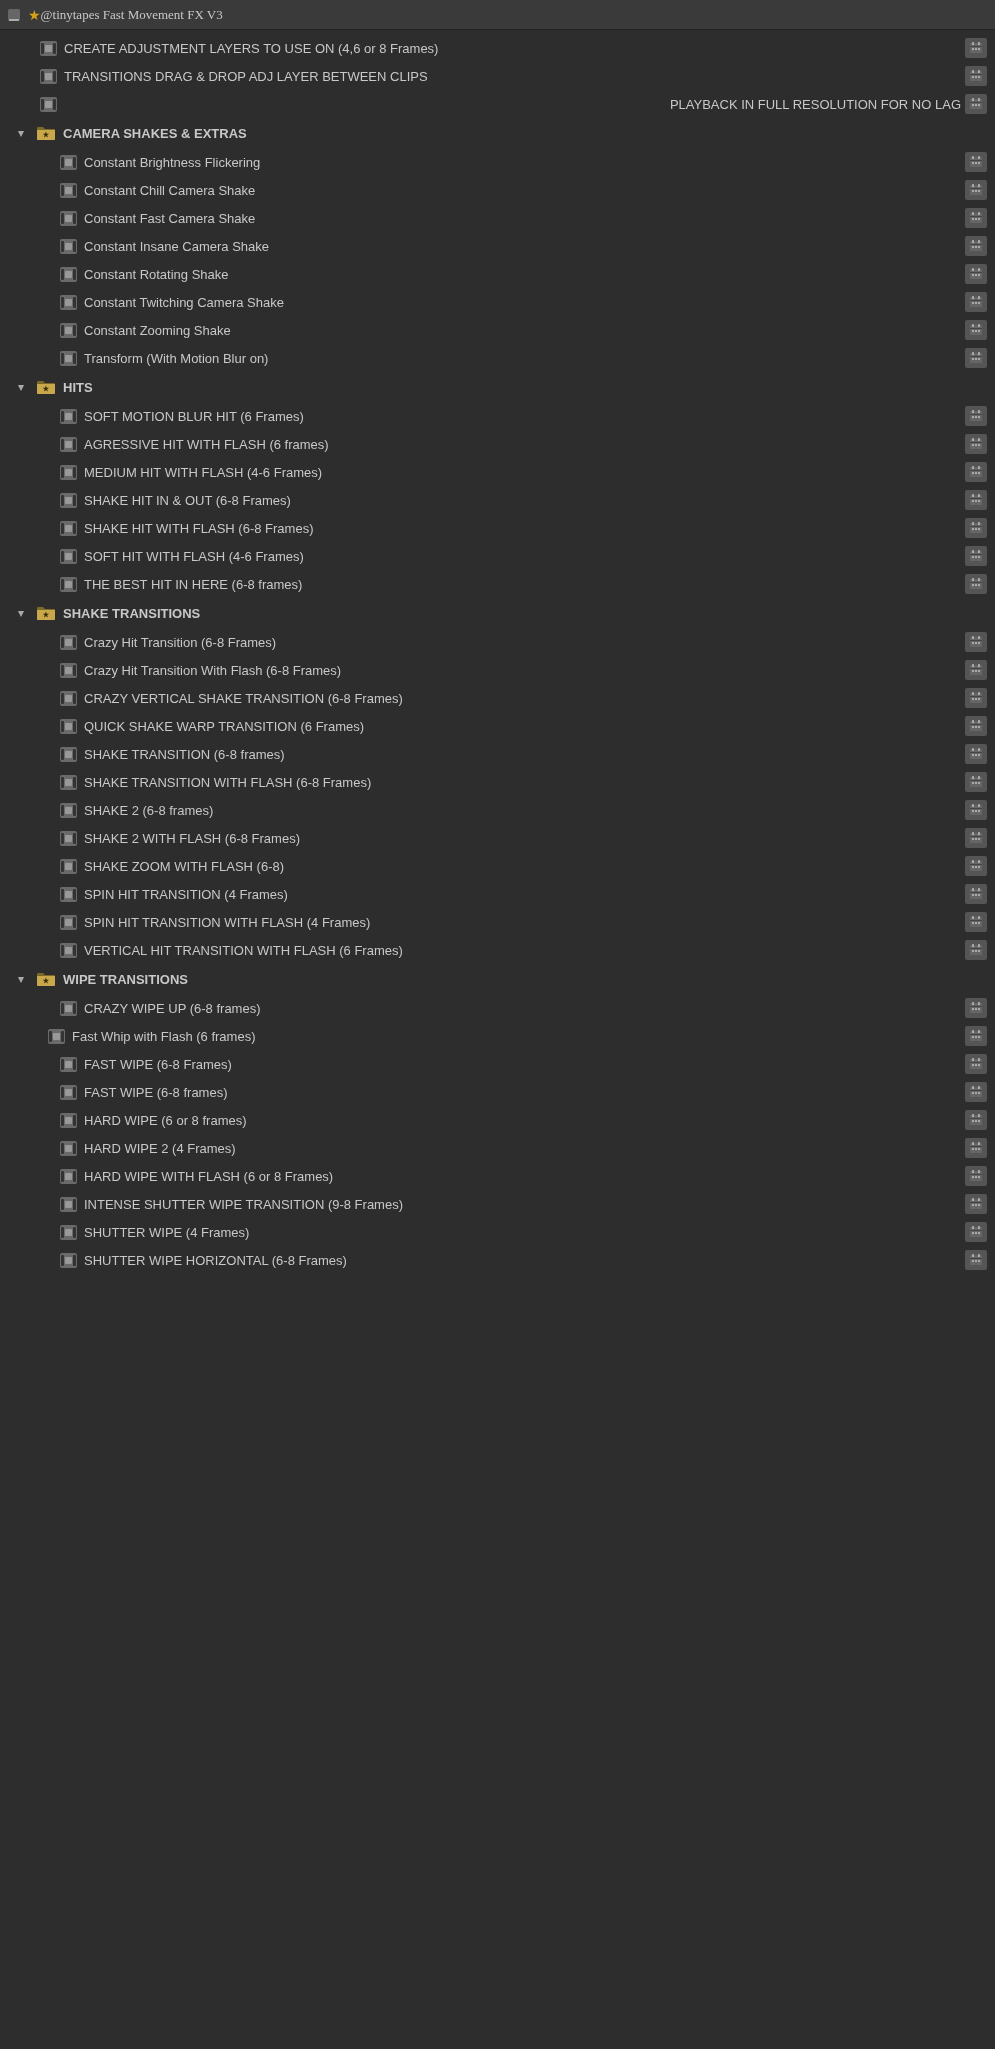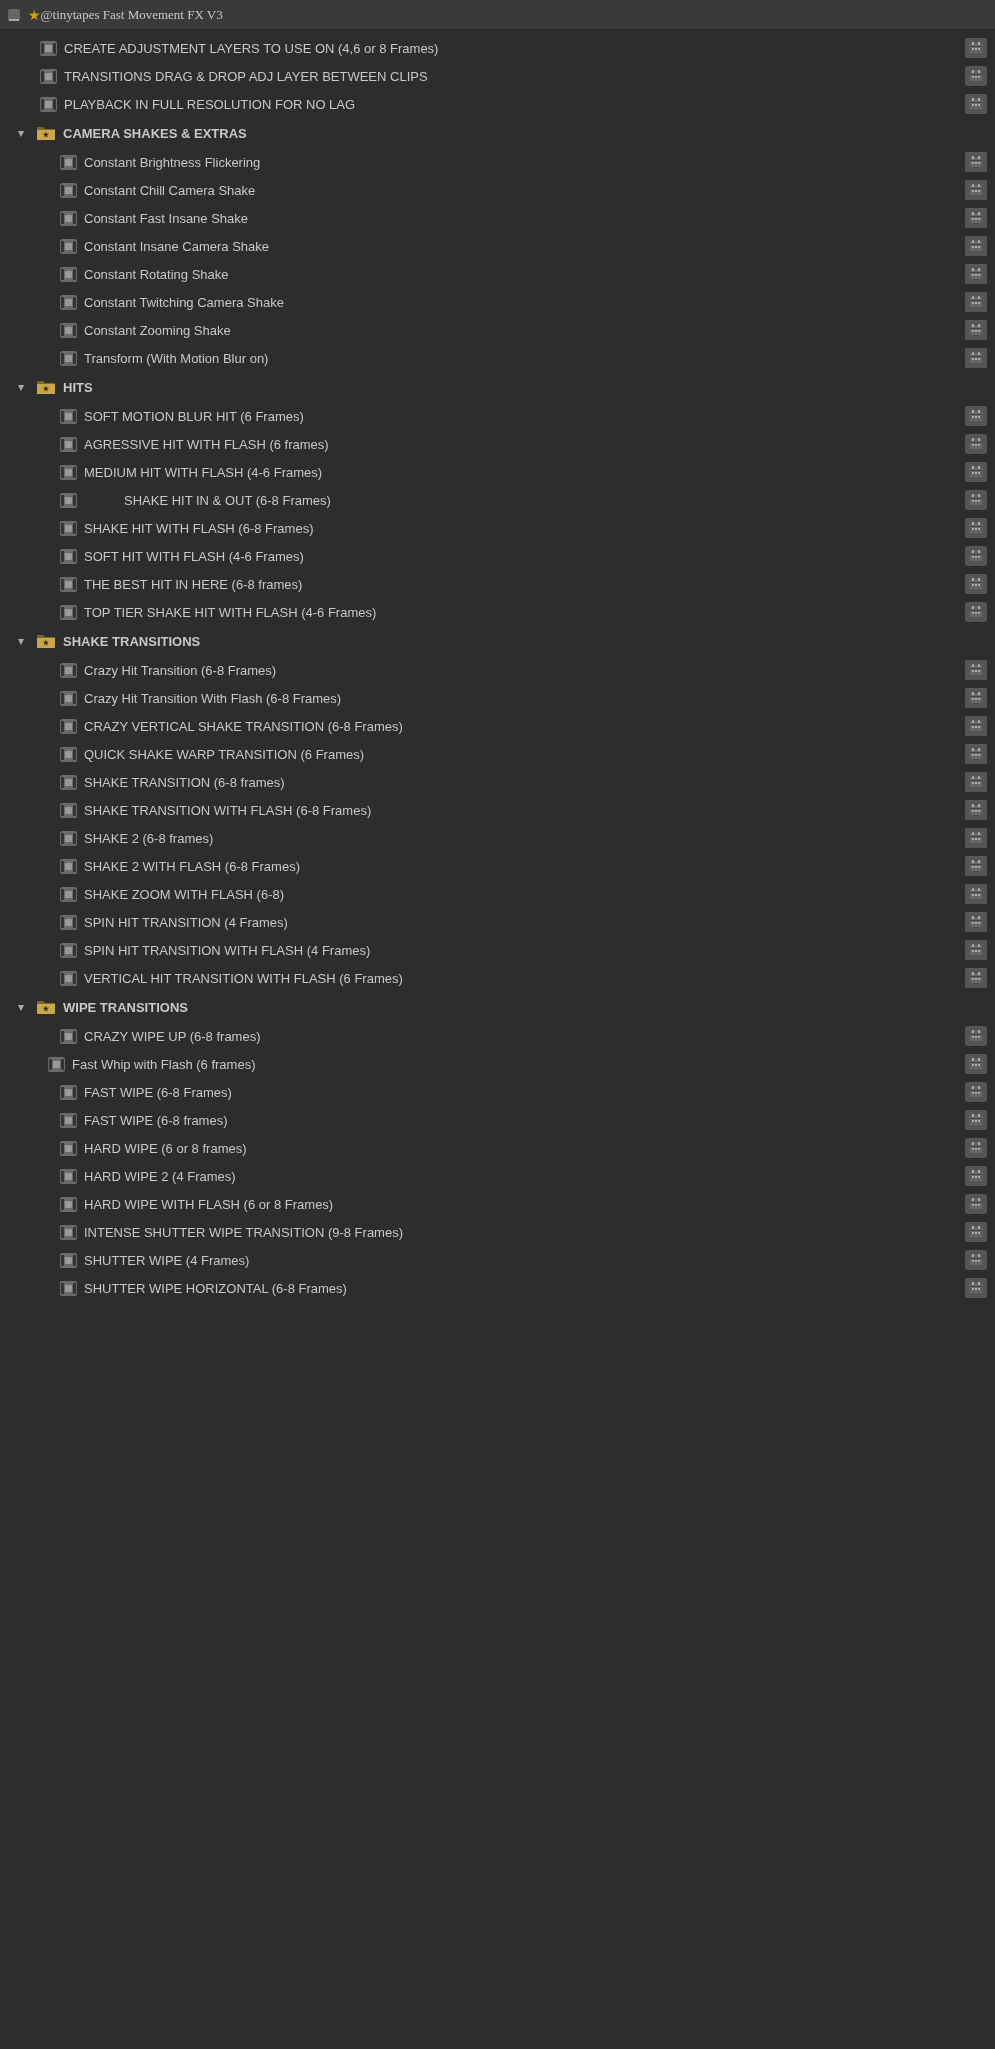--- a/index.html
+++ b/index.html
@@ -136,21 +136,21 @@
     <rect x="1" y="2" width="12" height="10" rx="1" fill="#666"></rect>
     <rect x="3" y="1" width="2" height="3" rx="0.5" fill="#aaa"></rect>
     <rect x="9" y="1" width="2" height="3" rx="0.5" fill="#aaa"></rect>
     <line x1="1" y1="5.5" x2="13" y2="5.5" stroke="#444" stroke-width="1"></line>
     <rect x="3" y="7" width="2" height="2" rx="0.3" fill="#aaa"></rect>
     <rect x="6" y="7" width="2" height="2" rx="0.3" fill="#aaa"></rect>
     <rect x="9" y="7" width="2" height="2" rx="0.3" fill="#aaa"></rect>
   </svg>
         </div>
       </div>
-      <div class="list-item" style="padding-left: 40px;">
+      <div class="list-item" style="padding-left: 40px; text-align: right;">
         <span style="display: inline-flex; width: 17px; height: 15px; background: rgb(106, 106, 106); border-radius: 2px; align-items: center; justify-content: center; position: relative; flex-shrink: 0; margin-right: 7px;">
           <span style="position:absolute;left:1px;top:2px;bottom:2px;width:3px;background:#333;border-radius:1px;"></span>
     <span style="position:absolute;right:1px;top:2px;bottom:2px;width:3px;background:#333;border-radius:1px;"></span>
     <span style="position:absolute;left:5px;top:4px;right:5px;bottom:4px;background:#999;border-radius:1px;"></span>
         </span>
         <span class="item-label">PLAYBACK IN FULL RESOLUTION FOR NO LAG</span>
         <div class="action-btn">
           <svg viewBox="0 0 14 14" xmlns="http://www.w3.org/2000/svg">
     <rect x="1" y="2" width="12" height="10" rx="1" fill="#666"></rect>
     <rect x="3" y="1" width="2" height="3" rx="0.5" fill="#aaa"></rect>
@@ -213,21 +213,21 @@
     <rect x="9" y="7" width="2" height="2" rx="0.3" fill="#aaa"></rect>
   </svg>
         </div>
       </div>
       <div class="list-item" style="padding-left: 60px;">
         <span style="display: inline-flex; width: 17px; height: 15px; background: rgb(106, 106, 106); border-radius: 2px; align-items: center; justify-content: center; position: relative; flex-shrink: 0; margin-right: 7px;">
           <span style="position:absolute;left:1px;top:2px;bottom:2px;width:3px;background:#333;border-radius:1px;"></span>
     <span style="position:absolute;right:1px;top:2px;bottom:2px;width:3px;background:#333;border-radius:1px;"></span>
     <span style="position:absolute;left:5px;top:4px;right:5px;bottom:4px;background:#999;border-radius:1px;"></span>
         </span>
-        <span class="item-label">Constant Fast Insane Shake</span>
+        <span class="item-label">Constant Fast Camera Shake</span>
         <div class="action-btn">
           <svg viewBox="0 0 14 14" xmlns="http://www.w3.org/2000/svg">
     <rect x="1" y="2" width="12" height="10" rx="1" fill="#666"></rect>
     <rect x="3" y="1" width="2" height="3" rx="0.5" fill="#aaa"></rect>
     <rect x="9" y="1" width="2" height="3" rx="0.5" fill="#aaa"></rect>
     <line x1="1" y1="5.5" x2="13" y2="5.5" stroke="#444" stroke-width="1"></line>
     <rect x="3" y="7" width="2" height="2" rx="0.3" fill="#aaa"></rect>
     <rect x="6" y="7" width="2" height="2" rx="0.3" fill="#aaa"></rect>
     <rect x="9" y="7" width="2" height="2" rx="0.3" fill="#aaa"></rect>
   </svg>
@@ -389,21 +389,21 @@
     <rect x="1" y="2" width="12" height="10" rx="1" fill="#666"></rect>
     <rect x="3" y="1" width="2" height="3" rx="0.5" fill="#aaa"></rect>
     <rect x="9" y="1" width="2" height="3" rx="0.5" fill="#aaa"></rect>
     <line x1="1" y1="5.5" x2="13" y2="5.5" stroke="#444" stroke-width="1"></line>
     <rect x="3" y="7" width="2" height="2" rx="0.3" fill="#aaa"></rect>
     <rect x="6" y="7" width="2" height="2" rx="0.3" fill="#aaa"></rect>
     <rect x="9" y="7" width="2" height="2" rx="0.3" fill="#aaa"></rect>
   </svg>
         </div>
       </div>
-      <div class="list-item" style="padding-left: 60px; gap: 40px;">
+      <div class="list-item" style="padding-left: 60px;">
         <span style="display: inline-flex; width: 17px; height: 15px; background: rgb(106, 106, 106); border-radius: 2px; align-items: center; justify-content: center; position: relative; flex-shrink: 0; margin-right: 7px;">
           <span style="position:absolute;left:1px;top:2px;bottom:2px;width:3px;background:#333;border-radius:1px;"></span>
     <span style="position:absolute;right:1px;top:2px;bottom:2px;width:3px;background:#333;border-radius:1px;"></span>
     <span style="position:absolute;left:5px;top:4px;right:5px;bottom:4px;background:#999;border-radius:1px;"></span>
         </span>
         <span class="item-label">SHAKE HIT IN &amp; OUT (6-8 Frames)</span>
         <div class="action-btn">
           <svg viewBox="0 0 14 14" xmlns="http://www.w3.org/2000/svg">
     <rect x="1" y="2" width="12" height="10" rx="1" fill="#666"></rect>
     <rect x="3" y="1" width="2" height="3" rx="0.5" fill="#aaa"></rect>
@@ -453,39 +453,20 @@
   </svg>
         </div>
       </div>
       <div class="list-item" style="padding-left: 60px;">
         <span style="display: inline-flex; width: 17px; height: 15px; background: rgb(106, 106, 106); border-radius: 2px; align-items: center; justify-content: center; position: relative; flex-shrink: 0; margin-right: 7px;">
           <span style="position:absolute;left:1px;top:2px;bottom:2px;width:3px;background:#333;border-radius:1px;"></span>
     <span style="position:absolute;right:1px;top:2px;bottom:2px;width:3px;background:#333;border-radius:1px;"></span>
     <span style="position:absolute;left:5px;top:4px;right:5px;bottom:4px;background:#999;border-radius:1px;"></span>
         </span>
         <span class="item-label">THE BEST HIT IN HERE (6-8 frames)</span>
-        <div class="action-btn">
-          <svg viewBox="0 0 14 14" xmlns="http://www.w3.org/2000/svg">
-    <rect x="1" y="2" width="12" height="10" rx="1" fill="#666"></rect>
-    <rect x="3" y="1" width="2" height="3" rx="0.5" fill="#aaa"></rect>
-    <rect x="9" y="1" width="2" height="3" rx="0.5" fill="#aaa"></rect>
-    <line x1="1" y1="5.5" x2="13" y2="5.5" stroke="#444" stroke-width="1"></line>
-    <rect x="3" y="7" width="2" height="2" rx="0.3" fill="#aaa"></rect>
-    <rect x="6" y="7" width="2" height="2" rx="0.3" fill="#aaa"></rect>
-    <rect x="9" y="7" width="2" height="2" rx="0.3" fill="#aaa"></rect>
-  </svg>
-        </div>
-      </div>
-      <div class="list-item" style="padding-left: 60px;">
-        <span style="display: inline-flex; width: 17px; height: 15px; background: rgb(106, 106, 106); border-radius: 2px; align-items: center; justify-content: center; position: relative; flex-shrink: 0; margin-right: 7px;">
-          <span style="position:absolute;left:1px;top:2px;bottom:2px;width:3px;background:#333;border-radius:1px;"></span>
-    <span style="position:absolute;right:1px;top:2px;bottom:2px;width:3px;background:#333;border-radius:1px;"></span>
-    <span style="position:absolute;left:5px;top:4px;right:5px;bottom:4px;background:#999;border-radius:1px;"></span>
-        </span>
-        <span class="item-label">TOP TIER SHAKE HIT WITH FLASH (4-6 Frames)</span>
         <div class="action-btn">
           <svg viewBox="0 0 14 14" xmlns="http://www.w3.org/2000/svg">
     <rect x="1" y="2" width="12" height="10" rx="1" fill="#666"></rect>
     <rect x="3" y="1" width="2" height="3" rx="0.5" fill="#aaa"></rect>
     <rect x="9" y="1" width="2" height="3" rx="0.5" fill="#aaa"></rect>
     <line x1="1" y1="5.5" x2="13" y2="5.5" stroke="#444" stroke-width="1"></line>
     <rect x="3" y="7" width="2" height="2" rx="0.3" fill="#aaa"></rect>
     <rect x="6" y="7" width="2" height="2" rx="0.3" fill="#aaa"></rect>
     <rect x="9" y="7" width="2" height="2" rx="0.3" fill="#aaa"></rect>
   </svg>

